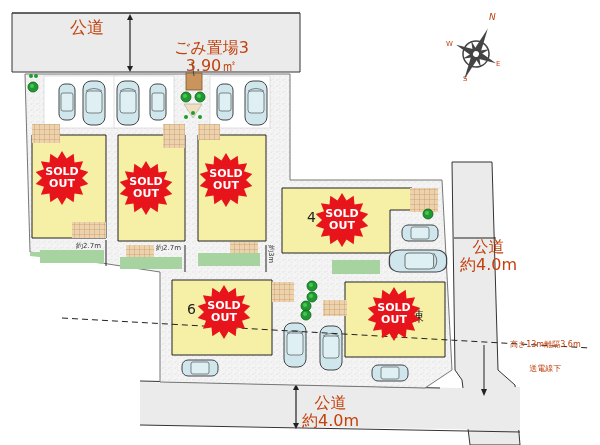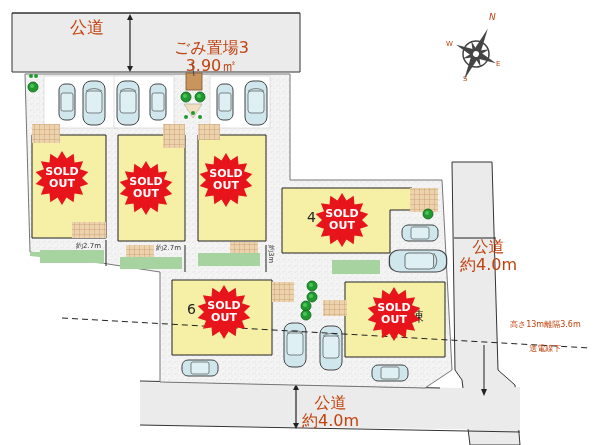--- a/index.html
+++ b/index.html
@@ -164,21 +164,21 @@
   <div>3.90㎡</div>
 </div>
 <div class="lbl road-lbl" style="left:460px;top:238px;">
   <div>公道</div>
   <div>約4.0m</div>
 </div>
 <div class="lbl road-lbl" style="left:302px;top:394px;">
   <div>公道</div>
   <div>約4.0m</div>
 </div>
-<div class="lbl" style="left:510px;top:320px;font-size:8px;">
+<div class="lbl" style="left:510px;top:340px;font-size:8px;">
   <div>高さ13m離隔3.6m</div>
   <div style="margin-top:15px">送電線下</div>
 </div>
 <div class="lbl tiny" style="left:76px;top:242px;">約2.7m</div>
 <div class="lbl tiny" style="left:156px;top:244px;">約2.7m</div>
 <div class="lbl tiny" style="left:262px;top:250px;transform:rotate(90deg);">約3m</div>
 
 <div class="lotnum" style="left:307px;top:209px;">4</div>
 <div class="lotnum" style="left:187px;top:301px;">6</div>
 <div class="lotnum" style="left:410px;top:308px;">棟</div>

